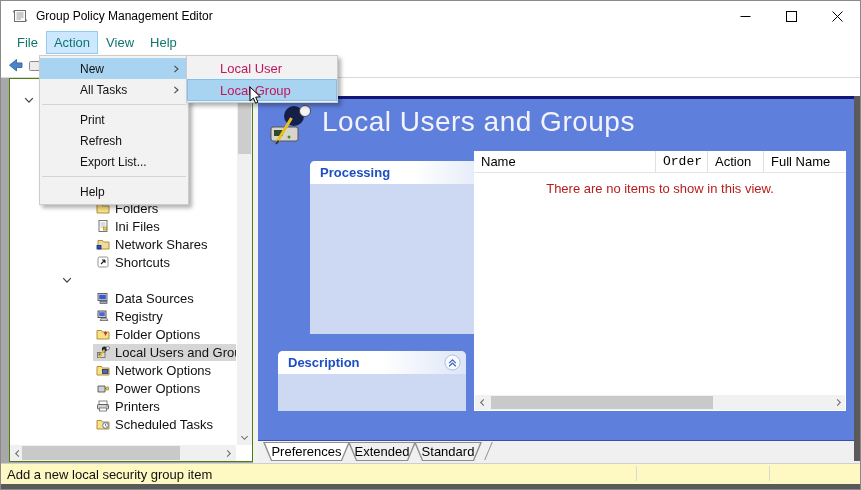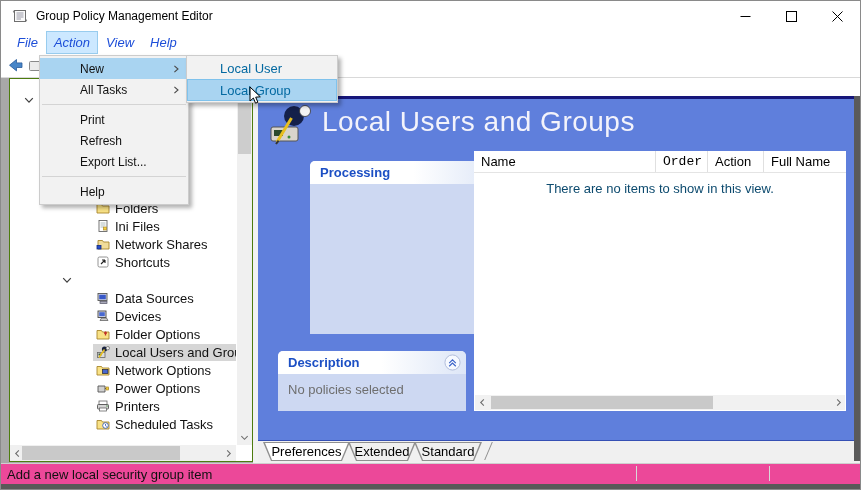--- a/index.html
+++ b/index.html
@@ -8,21 +8,21 @@
 
   
   .titlebar { position: absolute; left:0; top:0; width:100%; height:30px; background:#fff; }
   .title-icon { position:absolute; left:11px; top:7px; width:16px; height:16px; }
   .title-text { position:absolute; left:35px; top:0; line-height:30px; font-size:12px; color:#000; }
   .win-btn { position:absolute; top:0; width:45px; height:30px; display:flex; align-items:center; justify-content:center; }
   #btn-min { right:92px; } #btn-max { right:46px; } #btn-close { right:0; }
 
   
   .menubar { position:absolute; left:0; top:30px; width:100%; height:23px; background:#fff; display:flex; padding-left:8px; font-size:13px; }
-  .mb-item { padding:0 7px; display:flex; align-items:center; border:1px solid transparent; color:#1d4ed8;font-style:italic; }
+  .mb-item { padding:0 7px; display:flex; align-items:center; border:1px solid transparent; color:#0f766e; }
   .mb-item.active { background:#cce8ff; border-color:#98ccee; }
 
   
   .toolbar { position:absolute; left:0; top:53px; width:100%; height:24px; background:#fff; border-bottom:1px solid #d9d9d9; }
   .tb-icon { position:absolute; top:3px; }
   #tb-back { left:6px; } #tb-extra { left:27px; }
 
   
   .main { position:absolute; left:0; top:77px; width:100%; height:385px; background:#a8a8a8; }
   .pane-gap { position:absolute; left:252px; top:0; width:5px; height:385px; background:#f2f2f2; }
@@ -59,50 +59,50 @@
   #panel-description { top:252px; height:60px; }
   .panel-hd { height:23px; background:linear-gradient(90deg,#ffffff 55%,#dde6f7); border-radius:5px 5px 0 0; display:flex; align-items:center; padding-left:10px; font-weight:bold; font-size:13px; color:#1c4fc4; position:relative; }
   .panel-chevron { position:absolute; right:5px; top:3px; width:17px; height:17px; }
   .panel-body { padding:8px 10px; font-size:13px; color:#6e6e6e; }
 
   .listview { position:absolute; left:216px; top:52px; width:372px; height:260px; background:#fff; }
   .lv-header { display:flex; height:22px; border-bottom:1px solid #e4e4e4; }
   .lv-col { display:flex; align-items:center; padding-left:7px; font-size:13px; color:#000; border-right:1px solid #e0e0e0; height:100%; }
   .lv-col:nth-child(1) { width:182px; } .lv-col:nth-child(2) { width:52px;font-family:Liberation Mono, monospace; }
   .lv-col:nth-child(3) { width:56px; } .lv-col:nth-child(4) { flex:1; border-right:none; }
-  .lv-empty { margin-top:8px; text-align:center; font-size:13px; color:#0c4a6e; }
+  .lv-empty { margin-top:8px; text-align:center; font-size:13px; color:#b91c1c; }
   .lv-hscroll { position:absolute; left:1px; right:1px; bottom:1px; height:15px; background:#f1f1f1; }
   .lv-hscroll .thumb { position:absolute; top:1px; bottom:1px; left:16px; width:222px; background:#c9c9c9; }
   .lv-hscroll .sbtn { top:0; width:14px; height:15px; }
   .lv-hscroll .lft { left:0; } .lv-hscroll .rgt { right:0; }
 
   .darkstrip { position:absolute; right:0; top:18px; width:6px; height:365px; background:#5a5a5a; z-index:6; }
 
   
   .tabstrip { position:absolute; left:0; right:0; top:363px; height:22px; background:#f0f0f0; padding:1px 0 0 5px; display:flex; z-index:4; }
   .tab { position:relative; height:19px; margin-right:-2px; }
   .tab-outer { position:absolute; inset:0; background:#8f8f8f; clip-path:polygon(0 0,100% 0,calc(100% - 8px) 100%,8px 100%); }
   .tab-inner { position:absolute; inset:1px; background:#f0f0f0; clip-path:polygon(1px 0,calc(100% - 1px) 0,calc(100% - 8px) 100%,8px 100%); display:flex; align-items:center; justify-content:center; font-size:13px; color:#000; }
   .tab.active .tab-inner { background:#fff; }
   .tab-tail { width:1px; height:18px; background:#8f8f8f; transform:skewX(-23deg); margin-left:8px; }
 
   
-  .statusbar { position:absolute; left:0; top:462px; width:100%; height:21px; background:#ec4899; border-top:1px solid #cfcfcf; display:flex; align-items:center; font-size:13px; color:#111; padding-left:6px; }
+  .statusbar { position:absolute; left:0; top:462px; width:100%; height:21px; background:#fef9c3; border-top:1px solid #cfcfcf; display:flex; align-items:center; font-size:13px; color:#111; padding-left:6px; }
   .sb-sep { position:absolute; top:465px; width:1px; height:15px; background:#d8d8d8; }
   #sb-sep1 { left:635px; } #sb-sep2 { left:768px; }
   .bottomframe { position:absolute; left:0; top:483px; width:100%; height:7px; background:#595959; }
 
   
   .action-menu { position:absolute; left:38px; top:54px; width:150px; background:#f2f2f2; border:1px solid #cccccc; box-shadow:3px 3px 4px rgba(0,0,0,.3); z-index:40; padding:2px 0; }
   .am-item { height:21px; display:flex; align-items:center; padding-left:40px; font-size:12px; color:#111; position:relative; }
   .am-item.hl { background:#a9d4f1; }
   .am-sep { height:1px; background:#d4d4d4; margin:4px 2px; }
   .am-arrow { position:absolute; right:7px; top:50%; transform:translateY(-50%); line-height:0; }
   .sub-menu { position:absolute; left:185px; top:54px; width:152px; background:#f2f2f2; border:1px solid #cccccc; box-shadow:3px 3px 4px rgba(0,0,0,.3); z-index:41; padding:1px 0; }
-  .sm-item { height:22px; display:flex; align-items:center; padding-left:33px; font-size:13px; color:#0369a1; }
+  .sm-item { height:22px; display:flex; align-items:center; padding-left:33px; font-size:13px; color:#be185d; }
   .sm-item.hl { background:#a9d4f1; box-shadow:inset 0 0 0 1px #7fc2ec; }
 
   .cursor { position:absolute; left:248px; top:85px; z-index:60; }
 </style>
 </head>
 <body>
 
 <div class="window">
 
   <div class="titlebar">
@@ -242,21 +242,21 @@
             </span>
           </div>
           <div class="tree-row" style="padding-left: 69px;">
             <span class="tree-exp"></span>
             <span class="row-inner">
               <span class="tree-icon"><svg width="14" height="14" viewBox="0 0 14 14">
                   <rect x="2" y="2" width="8" height="6.5" fill="#e0e0e8" stroke="#444" stroke-width=".9"></rect>
                   <rect x="3.2" y="3.2" width="5.6" height="4" fill="#4868d0"></rect>
                   <path d="M4 11.5h8l-1.5-2.5H5.5z" fill="#ccc" stroke="#555" stroke-width=".7"></path>
                 </svg></span>
-              <span>Devices</span>
+              <span>Registry</span>
             </span>
           </div>
           <div class="tree-row" style="padding-left: 69px;">
             <span class="tree-exp"></span>
             <span class="row-inner">
               <span class="tree-icon"><svg width="14" height="14" viewBox="0 0 14 14">
                   <path d="M1 3.5h4.5l1 1.5H13v7H1z" fill="#f9e286" stroke="#a8872c" stroke-width=".9"></path>
                   <path d="M9.5 4.5v4M8 6h3" stroke="#c03028" stroke-width="1.3"></path>
                 </svg></span>
               <span>Folder Options</span>
@@ -378,21 +378,20 @@
 
         <div class="panel" id="panel-description">
           <div class="panel-hd">
             <span>Description</span>
             <span class="panel-chevron">
               <svg width="17" height="17" viewBox="0 0 18 18">
                   <circle cx="9" cy="9" r="8" fill="#f6f9ff" stroke="#aebad8"></circle>
                   <path d="M5.5 9.6L9 6.2l3.5 3.4M5.5 13L9 9.6l3.5 3.4" stroke="#3a62c8" stroke-width="1.2" fill="none"></path>
                 </svg></span>
           </div>
-          <div class="panel-body">No policies selected</div>
         </div>
 
         <div class="listview">
           <div class="lv-header">
               <div class="lv-col">Name</div>
               <div class="lv-col">Order</div>
               <div class="lv-col">Action</div>
               <div class="lv-col">Full Name</div>
             </div>
           <div class="lv-empty">There are no items to show in this view.</div>

